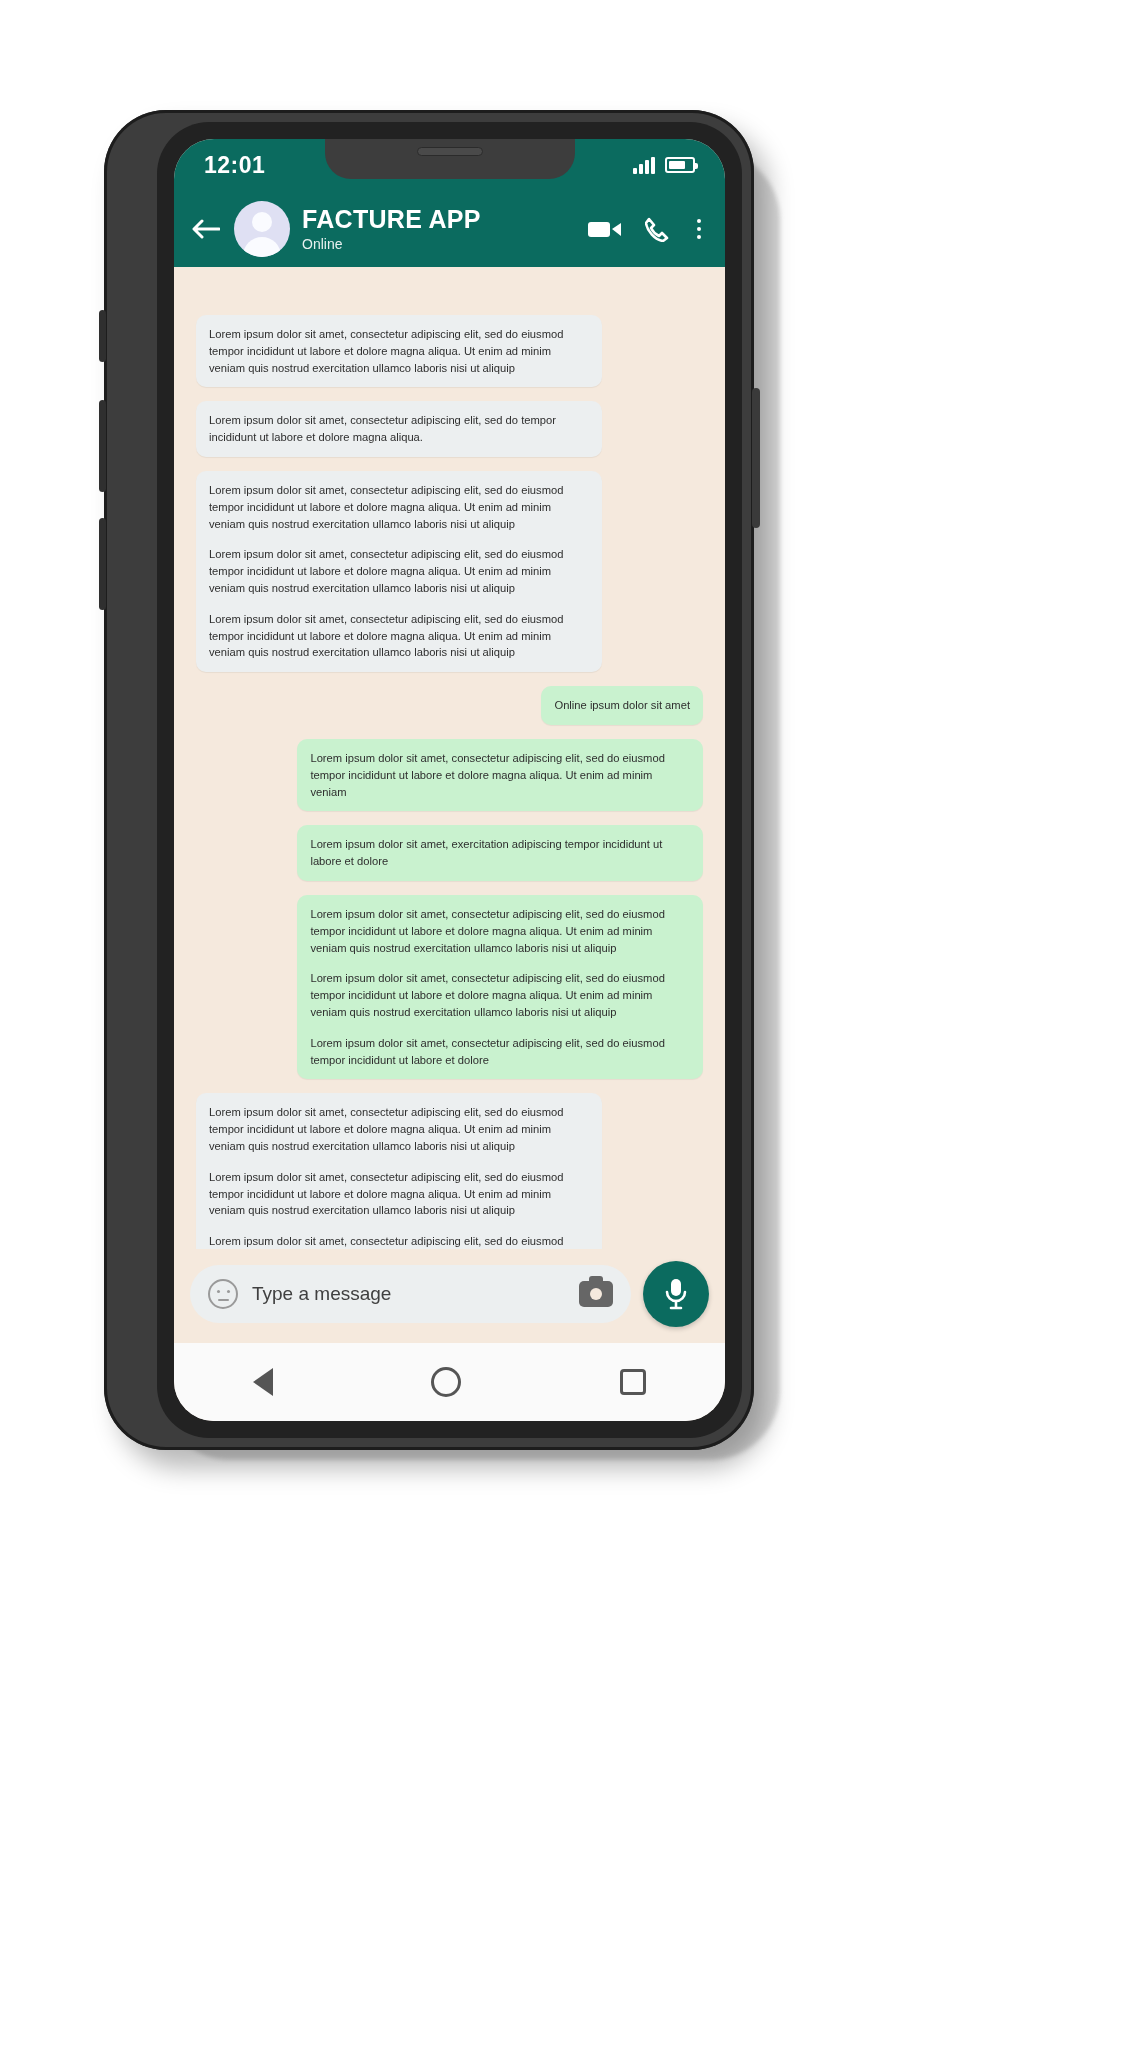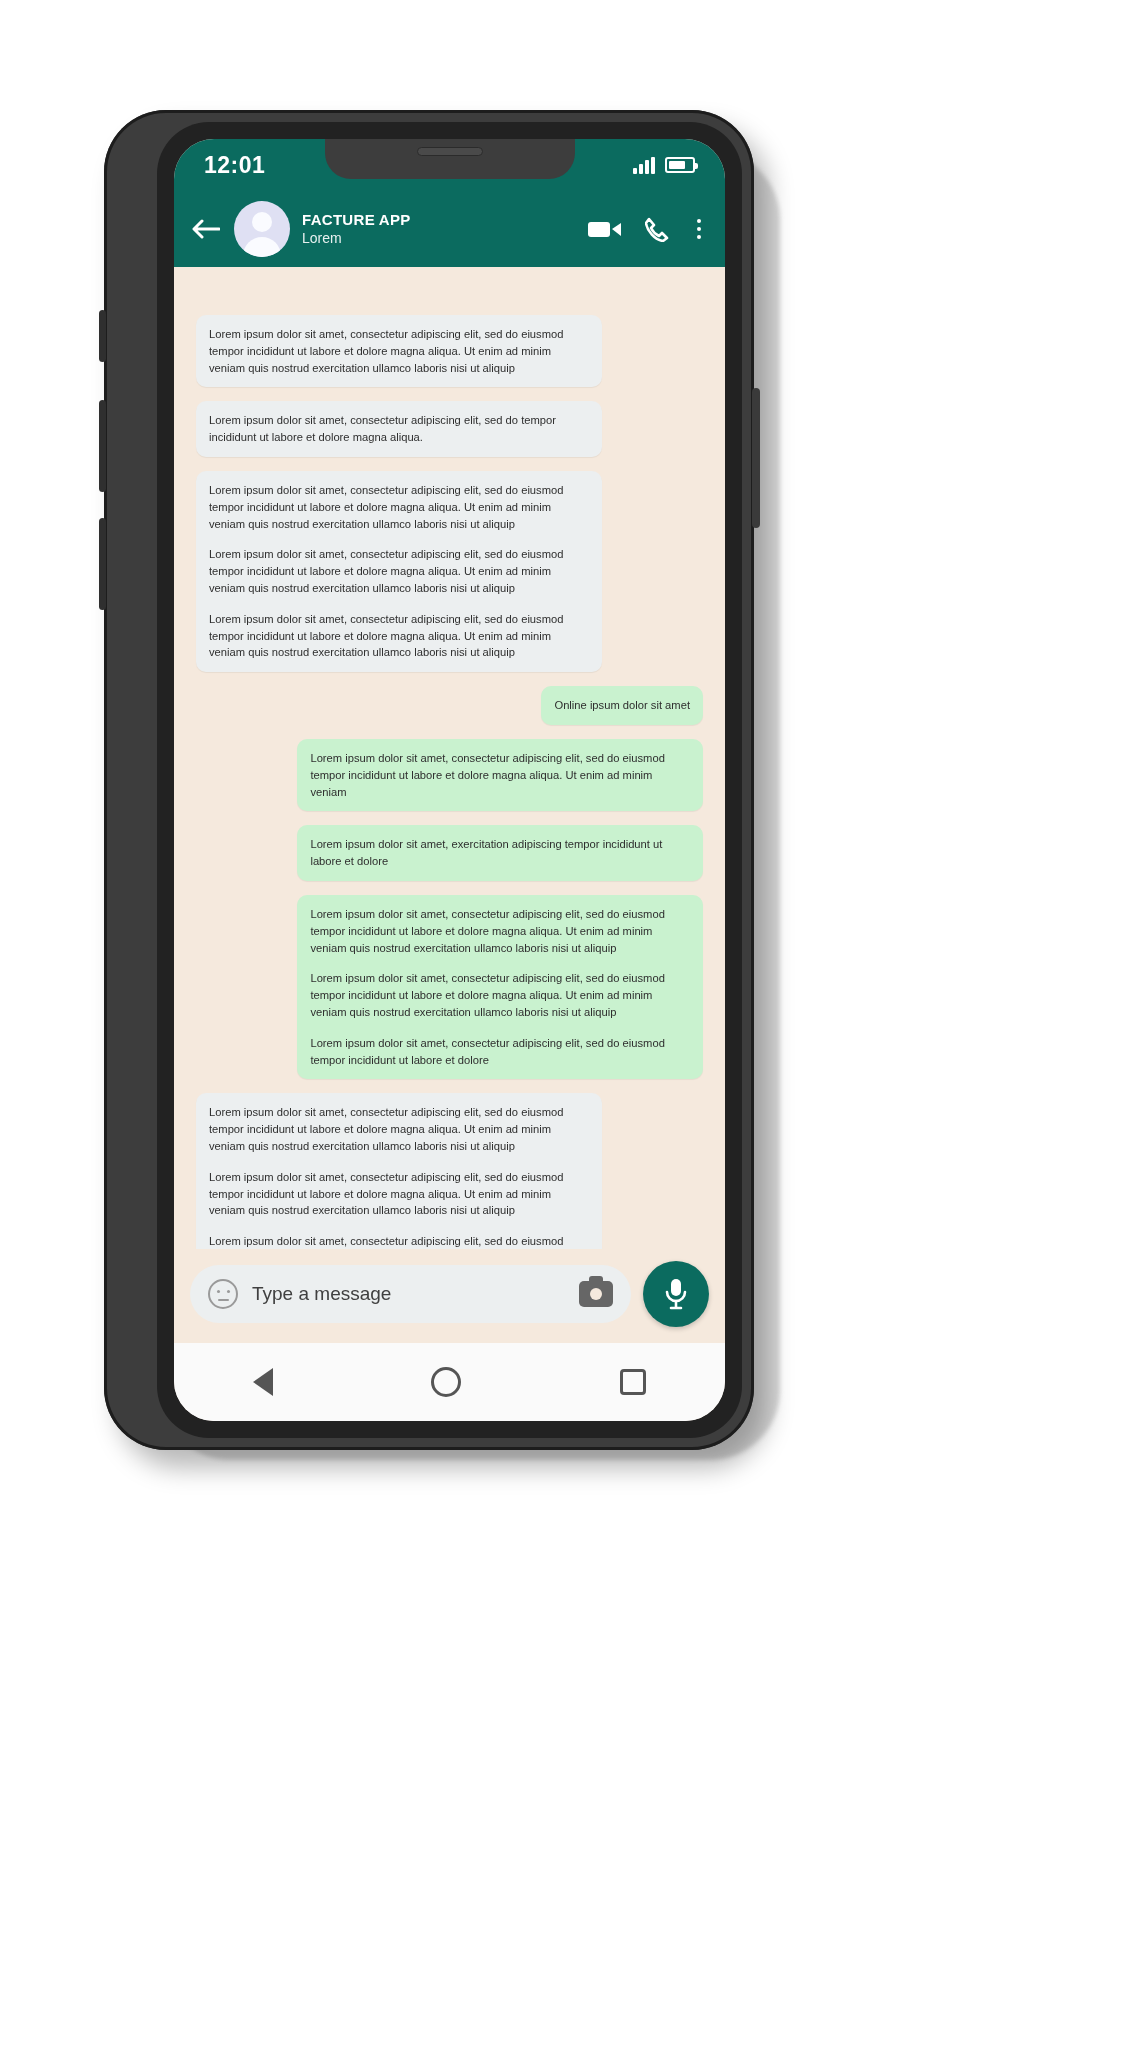--- a/index.html
+++ b/index.html
@@ -76,21 +76,21 @@
   .back { width: 34px; height: 34px; display:flex; align-items:center; justify-content:center; cursor:pointer; }
   .avatar {
     width: 56px; height: 56px; border-radius: 50%; background: #dfe0f3;
     overflow: hidden; position: relative; flex: 0 0 auto;
   }
   .avatar .head { position:absolute; left:50%; top:11px; transform:translateX(-50%);
                   width:20px; height:20px; border-radius:50%; background:#fafbff; }
   .avatar .body { position:absolute; left:50%; bottom:-6px; transform:translateX(-50%);
                   width:38px; height:26px; border-radius:19px 19px 0 0; background:#fafbff; }
   .peer { flex: 1 1 auto; line-height: 1.1; }
-  .peer-name { font-size: 15px; font-weight: bold; letter-spacing: .3px; }
+  .peer-name { font-size: 25px; font-weight: bold; letter-spacing: .3px; }
   .peer-status { font-size: 14px; opacity: .9; margin-top: 3px; }
   .bar-actions { display: flex; align-items: center; gap: 22px; }
   .bar-ic { cursor: pointer; display:flex; align-items:center; }
   .kebab { display:flex; flex-direction:column; gap:4px; padding: 2px 6px; cursor:pointer; }
   .kebab i { width:4px; height:4px; border-radius:50%; background:#fff; display:block; }
 
   
   .chat {
     flex: 1 1 auto; background: #f5e9dd; padding: 48px 22px 10px 22px;
     overflow: hidden; display: flex; flex-direction: column; gap: 14px;
@@ -184,21 +184,21 @@
             <svg width="30" height="24" viewBox="0 0 30 24" aria-hidden="true">
               <path d="M29 12 H5 M12 4 L4 12 L12 20" stroke="#fff" stroke-width="3" fill="none" stroke-linecap="round" stroke-linejoin="round"></path>
             </svg>
           </div>
           <div class="avatar">
             <span class="head"></span>
             <span class="body"></span>
           </div>
           <div class="peer">
             <div class="peer-name">FACTURE APP</div>
-            <div class="peer-status">Lorem</div>
+            <div class="peer-status">Online</div>
           </div>
           <div class="bar-actions">
             <span class="bar-ic">
               <svg width="36" height="24" viewBox="0 0 36 24" aria-hidden="true">
                 <rect x="1" y="5" width="22" height="15" rx="3" fill="#fff"></rect>
                 <path d="M25 12 L34 6 V19 Z" fill="#fff"></path>
               </svg>
             </span>
             <span class="bar-ic">
               <svg width="24" height="26" viewBox="0 0 24 26" aria-hidden="true">

